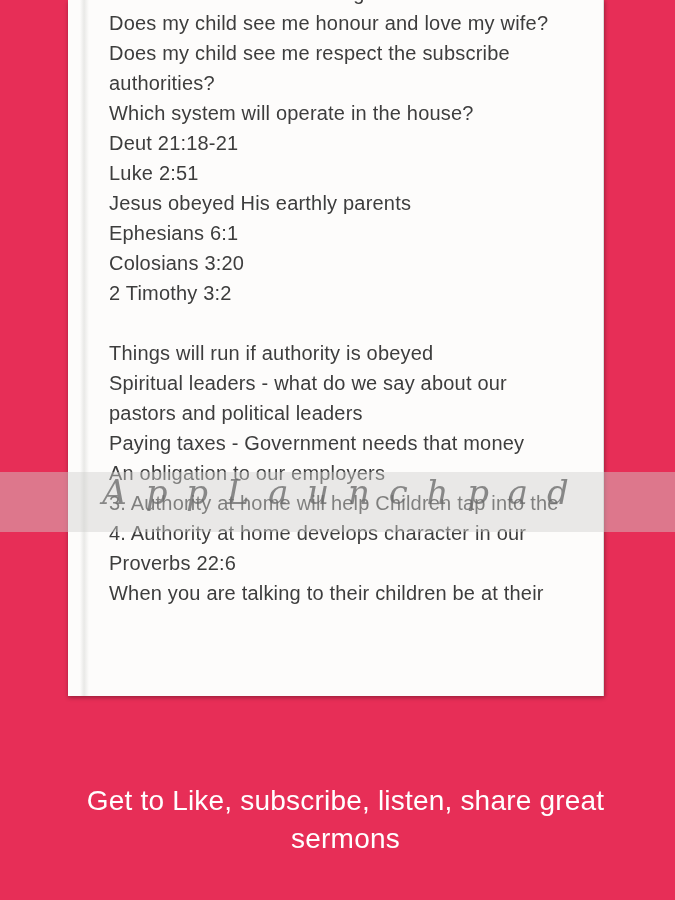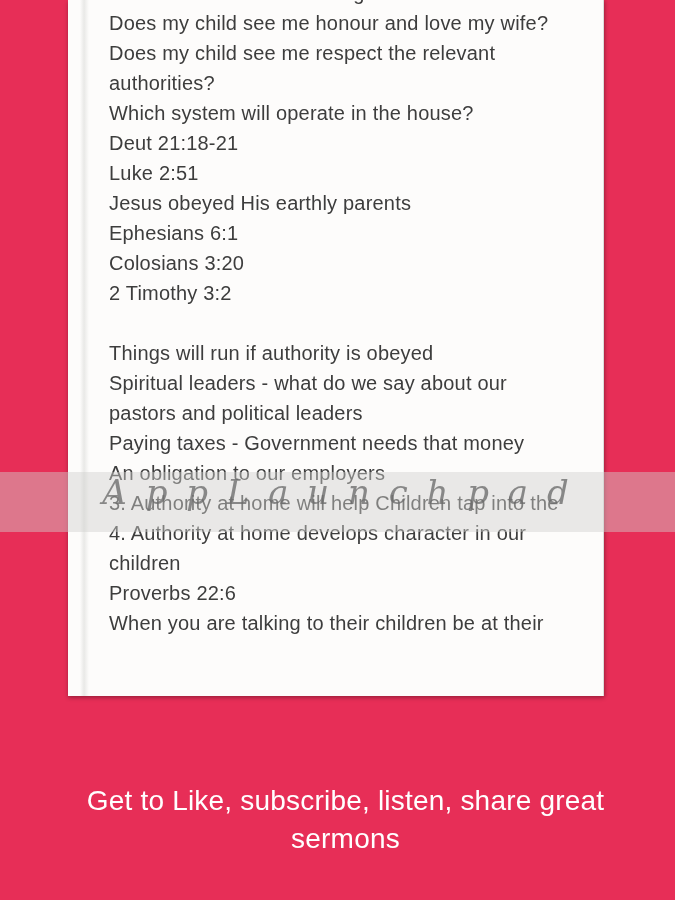--- a/index.html
+++ b/index.html
@@ -73,38 +73,37 @@
 </head>
 <body>
 
 <div class="screen">
 
   <div class="card">
     <div class="card-edge"></div>
     <div class="card-text">
         <div class="line">Do our children see us hunger for God?</div>
         <div class="line">Does my child see me honour and love my wife?</div>
-        <div class="line">Does my child see me respect the relevant</div>
+        <div class="line">Does my child see me respect the subscribe</div>
         <div class="line">authorities?</div>
         <div class="line">Which system will operate in the house?</div>
         <div class="line">Deut 21:18-21</div>
         <div class="line">Luke 2:51</div>
         <div class="line">Jesus obeyed His earthly parents</div>
         <div class="line">Ephesians 6:1</div>
         <div class="line">Colosians 3:20</div>
         <div class="line">2 Timothy 3:2</div>
         <div class="line">&nbsp;</div>
         <div class="line">Things will run if authority is obeyed</div>
         <div class="line">Spiritual leaders - what do we say about our</div>
         <div class="line">pastors and political leaders</div>
         <div class="line">Paying taxes - Government needs that money</div>
         <div class="line">An obligation to our employers</div>
         <div class="line">3. Authority at home will help Children tap into the</div>
         <div class="line">4. Authority at home develops character in our</div>
-        <div class="line">children</div>
         <div class="line">Proverbs 22:6</div>
         <div class="line">When you are talking to their children be at their</div>
       </div>
   </div>
 
   <div class="watermark-band">
     <div class="watermark-text">A p p L a u n c h p a d</div>
   </div>
 
   <div class="caption">

